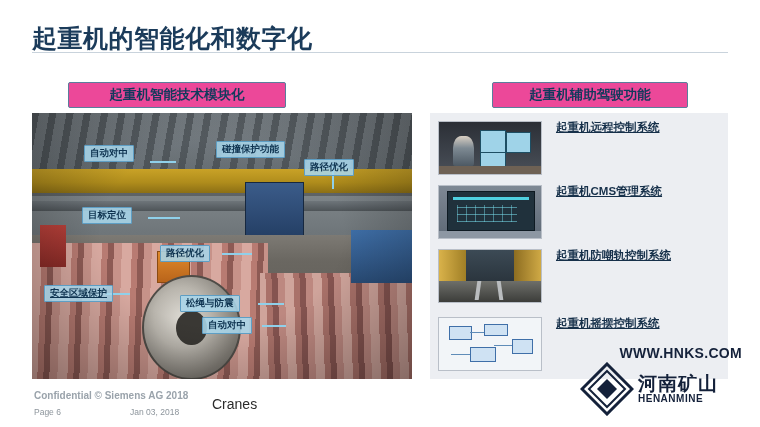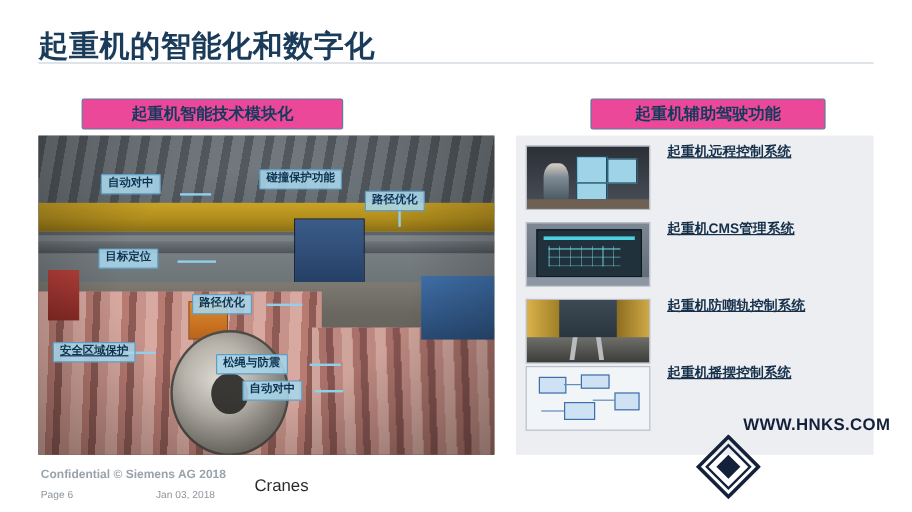--- a/index.html
+++ b/index.html
@@ -459,21 +459,21 @@
   </div>
 
   <div class="feature-row" style="top:72px;">
     <div class="feature-thumb thumb-cms">
       <div class="screen"></div>
       <div class="base"></div>
     </div>
     <div class="feature-label">起重机CMS管理系统</div>
   </div>
 
-  <div class="feature-row" style="top:192px;">
+  <div class="feature-row" style="top:204px;">
     <div class="feature-thumb thumb-schem">
       <div class="box" style="left:10%; top:16%; width:20%; height:22%;"></div>
       <div class="box" style="left:44%; top:12%; width:22%; height:18%;"></div>
       <div class="box" style="left:72%; top:40%; width:18%; height:26%;"></div>
       <div class="box" style="left:30%; top:56%; width:24%; height:24%;"></div>
       <div class="line" style="left:30%; top:27%; width:14%;"></div>
       <div class="line" style="left:54%; top:52%; width:18%;"></div>
       <div class="line" style="left:12%; top:70%; width:18%;"></div>
     </div>
     <div class="feature-label">起重机摇摆控制系统</div>
@@ -488,13 +488,17 @@
 
 <div id="logo-url">WWW.HNKS.COM</div>
 <div id="logo">
   <div id="logo-mark">
     <svg width="54" height="54" viewBox="0 0 54 54" aria-hidden="true">
       <polygon points="27,2 52,27 27,52 2,27" fill="none" stroke="#14213a" stroke-width="3"></polygon>
       <polygon points="27,9 45,27 27,45 9,27" fill="none" stroke="#14213a" stroke-width="2"></polygon>
       <polygon points="27,17 37,27 27,37 17,27" fill="#14213a"></polygon>
     </svg>
   </div>
+  <div id="logo-text">
+    <div id="logo-cn">河南矿山</div>
+    <div id="logo-en">HENANMINE</div>
+  </div>
 </div>
 
 </body></html>

